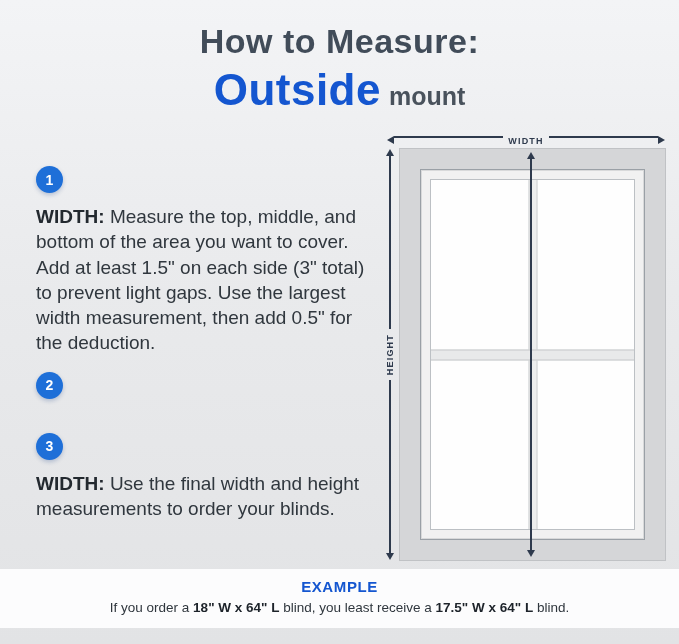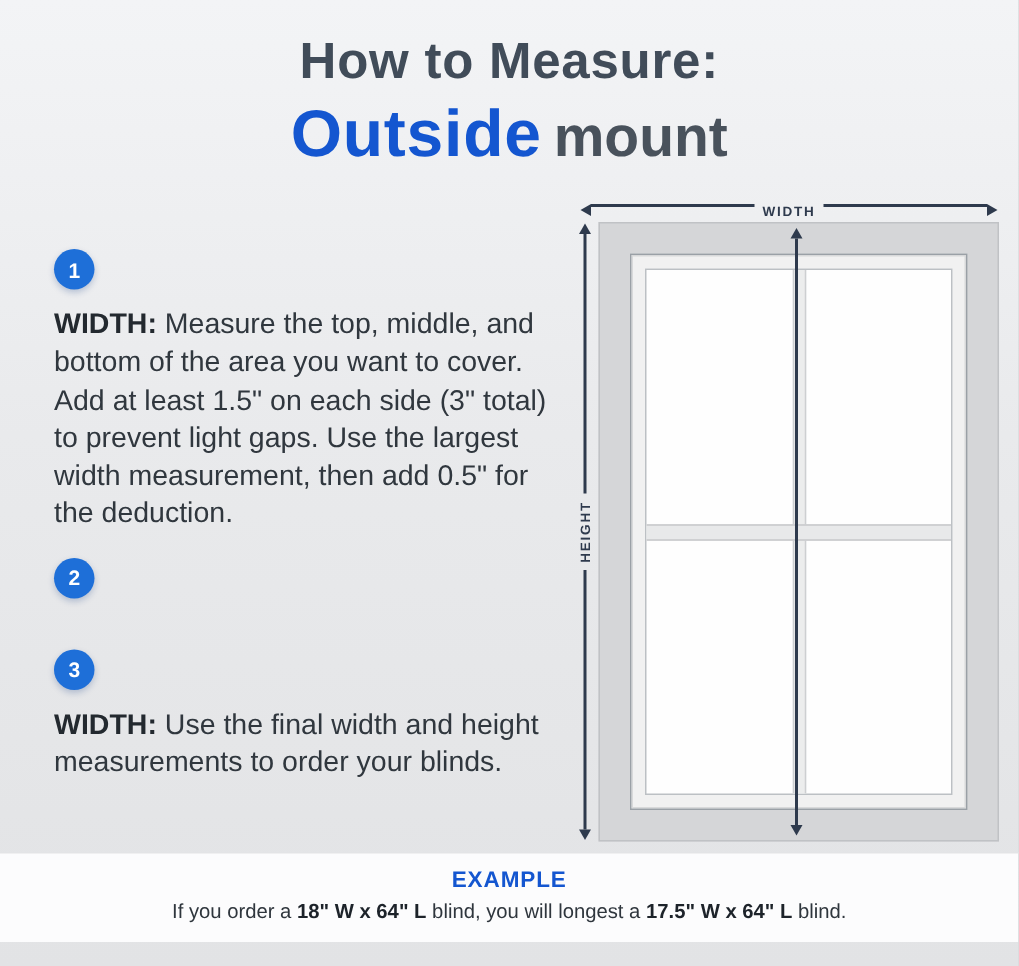--- a/index.html
+++ b/index.html
@@ -8,21 +8,21 @@
     position:relative; width:679px; height:644px; overflow:hidden;
     background:linear-gradient(180deg,#f3f4f6 0%,#e9eaec 45%,#e2e3e5 100%);
     font-family:"Liberation Sans",sans-serif; color:#2f363d;
   }
 
   
   .header { position:absolute; top:22px; left:0; right:0; text-align:center; }
   .title-line1 { font-size:34px; font-weight:700; color:#414c59; letter-spacing:.5px; }
   .title-line2 { margin-top:4px; }
   .title-highlight { font-size:44px; font-weight:800; color:#1456d0; letter-spacing:.5px; }
-  .title-suffix { font-size:38px; font-weight:600; color:#49525c; margin-left:8px; }
+  .title-suffix { font-size:25px; font-weight:600; color:#49525c; margin-left:8px; }
 
   
   .steps { position:absolute; left:36px; top:166px; width:338px; }
   .step { margin-bottom:16px; }
   .step.gap-lg { margin-bottom:34px; }
   .badge {
     width:27px; height:27px; border-radius:50%; background:#1e6fd8;
     color:#fff; font-size:14px; font-weight:700;
     display:flex; align-items:center; justify-content:center;
     box-shadow:0 2px 4px rgba(20,60,130,.25); margin-bottom:11px;
@@ -144,16 +144,16 @@
     <div class="center-line">
       <span class="arrow-up"></span>
       <span class="seg"></span>
       <span class="arrow-down"></span>
     </div>
 
   </div>
 
   <div class="footer">
     <div class="example-heading">EXAMPLE</div>
-    <div class="example-text"><span>If you order a </span><b>18" W x 64" L</b><span> blind, you will longest a </span><b>17.5" W x 64" L</b><span> blind.</span></div>
+    <div class="example-text"><span>If you order a </span><b>18" W x 64" L</b><span> blind, you least receive a </span><b>17.5" W x 64" L</b><span> blind.</span></div>
   </div>
 
 </div>
 
 </body></html>

